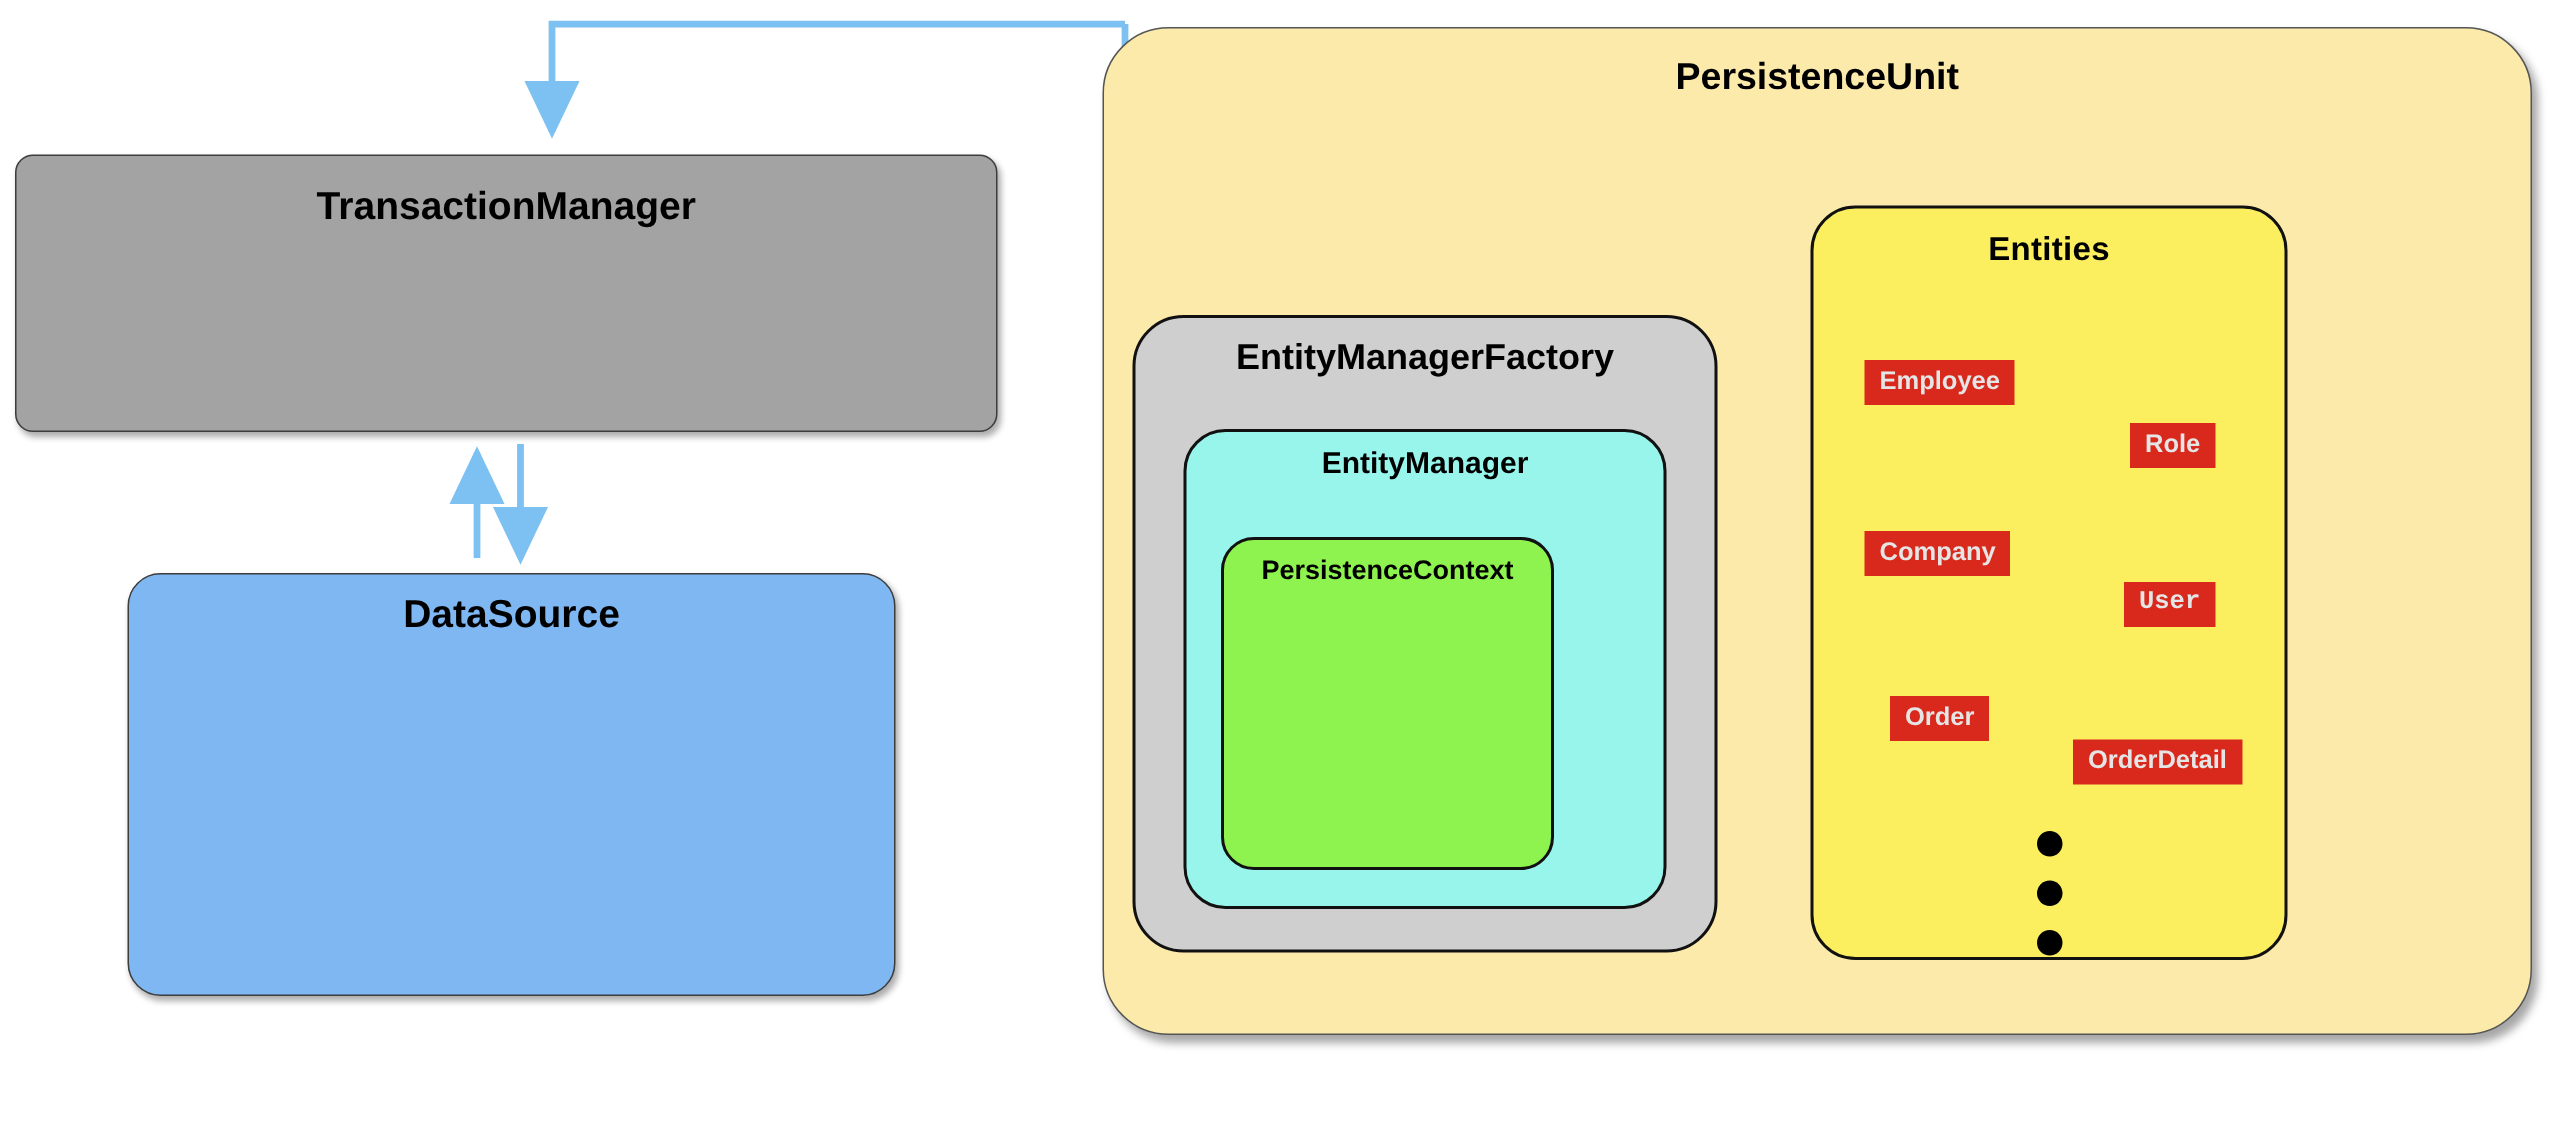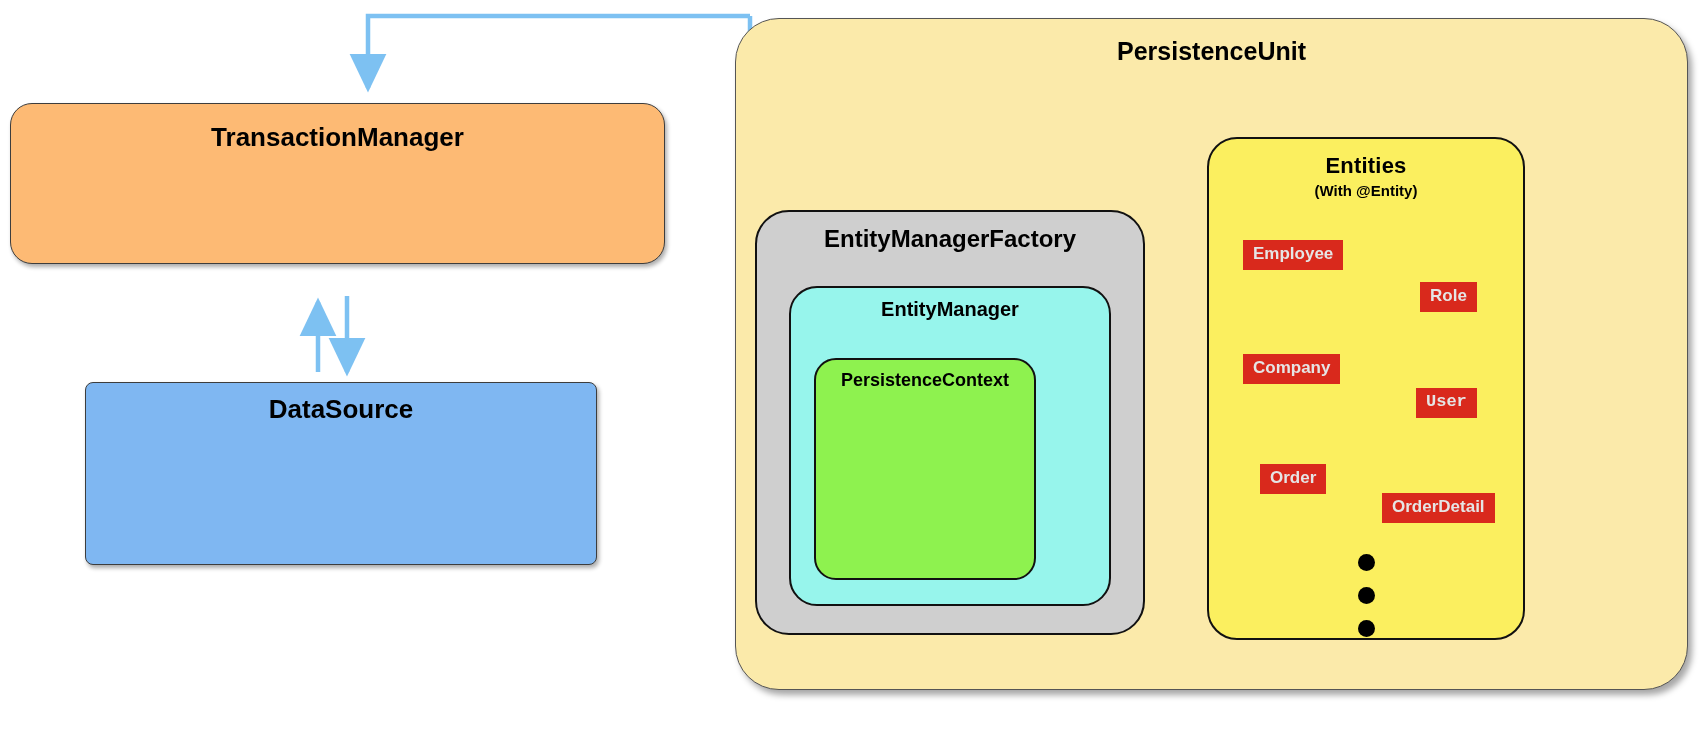--- a/index.html
+++ b/index.html
@@ -24,32 +24,32 @@
   .box > .title {
     display: block;
     width: 100%;
     color: #000000;
     line-height: 1.15;
     font-weight: bold;
   }
 
   
   #transaction-manager {
-    left: 10px; top: 103px; width: 655px; height: 161px;
-    background: #fdba74;
-    border-radius: 22px;
+    left: 10px; top: 103px; width: 655px; height: 185px;
+    background: #a3a3a3;
+    border-radius: 12px;
     border-color: #3d3d3d;
     box-shadow: 2px 3px 4px rgba(0,0,0,0.33);
   }
   #transaction-manager .title { font-size: 26px; padding-top: 19px; }
 
   #data-source {
-    left: 85px; top: 382px; width: 512px; height: 183px;
+    left: 85px; top: 382px; width: 512px; height: 282px;
     background: #7fb7f2;
-    border-radius: 8px;
+    border-radius: 22px;
     border-color: #3d3d3d;
     box-shadow: 2px 3px 4px rgba(0,0,0,0.33);
   }
   #data-source .title { font-size: 26px; padding-top: 12px; }
 
   
   #persistence-unit {
     left: 735px; top: 18px; width: 953px; height: 672px;
     background: #fbeaaa;
     border-radius: 44px;
@@ -185,21 +185,20 @@
   <div class="box" id="entity-manager">
     <span class="title">EntityManager</span>
   </div>
 
   <div class="box" id="persistence-context">
     <span class="title">PersistenceContext</span>
   </div>
 
   <div class="box" id="entities">
     <span class="entities-title">Entities</span>
-    <span class="entities-sub">(With @Entity)</span>
 
     <span class="entity-tag" style="left:34px; top:101px;">Employee</span>
     <span class="entity-tag" style="left:211px; top:143px;">Role</span>
     <span class="entity-tag" style="left:34px; top:215px;">Company</span>
     <span class="entity-tag" style="left:207px; top:249px;font-family:Liberation Mono, monospace;">User</span>
     <span class="entity-tag" style="left:51px; top:325px;">Order</span>
     <span class="entity-tag" style="left:173px; top:354px;">OrderDetail</span>
 
     <span class="ellipsis-dot" style="left:149px; top:415px;"></span>
     <span class="ellipsis-dot" style="left:149px; top:448px;"></span>

